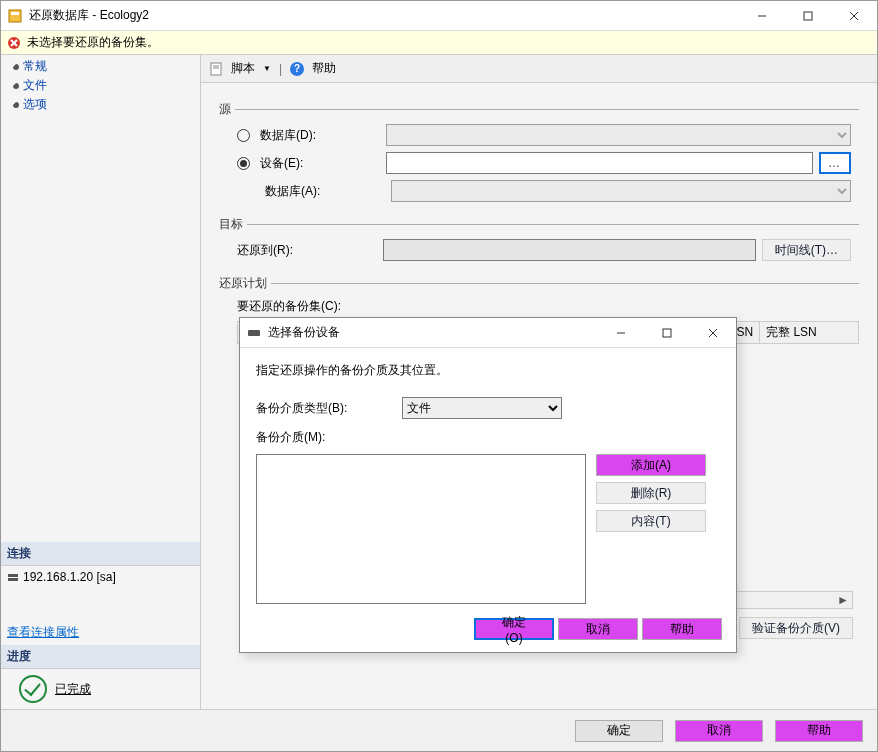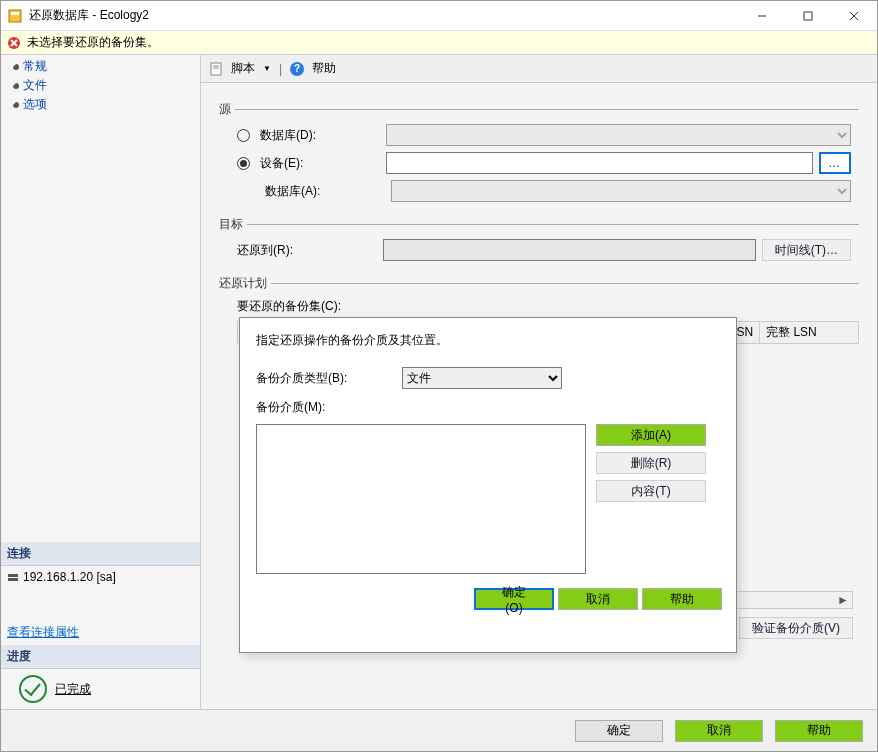--- a/index.html
+++ b/index.html
@@ -39,21 +39,21 @@
   .panel { padding:10px 18px 0 18px; }
   fieldset.group { border:none; border-top:1px solid #aaa; margin:8px 0 0 0; padding:0; }
   fieldset.group > legend { padding:0 4px 0 0; color:#333; }
   .form-row { display:flex; align-items:center; margin:6px 8px 6px 18px; gap:6px; }
   .form-row label { width:120px; }
   .form-row.indent label { padding-left:28px; width:148px; }
   input[type=text].tx { flex:1; height:22px; border:1px solid #7a7a7a; background:#fff; padding:0 4px; }
   input[type=text].tx.disabled { background:#e6e6e6; color:#999; }
   select.sel { flex:1; height:22px; border:1px solid #7a7a7a; background:#e6e6e6; }
   .browse-btn { width:32px; height:22px; border:2px solid #0a6fd8; background:#fff; display:flex; align-items:center; justify-content:center; letter-spacing:2px; color:#333; cursor:pointer; }
-  .btn { height:22px; padding:0 12px; background:#84cc16; border:1px solid #adadad; cursor:pointer; display:inline-flex; align-items:center; }
+  .btn { height:22px; padding:0 12px; background:#d946ef; border:1px solid #adadad; cursor:pointer; display:inline-flex; align-items:center; }
   .btn.disabled { color:#0f172a; border-color:#cfcfcf; background:#efefef; cursor:default; }
   .btn.primary { border:2px solid #0a6fd8; padding:0 18px; }
 
   .radio { width:13px;height:13px;border:1px solid #333;border-radius:50%;margin-right:4px;position:relative;display:inline-block;vertical-align:middle;}
   .radio.checked::after{content:"";position:absolute;left:2px;top:2px;width:7px;height:7px;background:#333;border-radius:50%;}
 
   .grid-head { display:flex; background:#f0f0f0; border:1px solid #ccc; margin:6px 0 0 18px; }
   .grid-head div { padding:2px 6px; border-right:1px solid #ccc; white-space:nowrap; }
 
   
@@ -235,20 +235,44 @@
     </div>
   </div>
 
   <div class="footer">
     <button class="btn" style="background:#e3e3e3;">确定</button>
     <button class="btn">取消</button>
     <button class="btn">帮助</button>
   </div>
 
   <div class="modal">
+    <div class="titlebar">
+      <svg class="app-icon" viewBox="0 0 16 16">
+          <rect x="2" y="5" width="12" height="6" fill="#555" rx="1"></rect>
+        </svg>
+      <div class="title">选择备份设备</div>
+      <div class="win-controls">
+        <div class="win-btn">
+            <svg width="10" height="10">
+              <line x1="1" y1="5" x2="9" y2="5" stroke="#333"></line>
+            </svg>
+          </div>
+        <div class="win-btn">
+            <svg width="10" height="10">
+              <rect x="1" y="1" width="8" height="8" fill="none" stroke="#333"></rect>
+            </svg>
+          </div>
+        <div class="win-btn">
+            <svg width="10" height="10">
+              <line x1="1" y1="1" x2="9" y2="9" stroke="#333"></line>
+              <line x1="9" y1="1" x2="1" y2="9" stroke="#333"></line>
+            </svg>
+          </div>
+      </div>
+    </div>
     <div class="modal-body">
       <div>指定还原操作的备份介质及其位置。</div>
       <div class="modal-row" style="margin-top:18px;">
         <label>备份介质类型(B):</label>
         <select style="width:160px;height:22px;border:1px solid #7a7a7a;">
           <option>文件</option>
         </select>
       </div>
       <div class="modal-row" style="align-items:flex-start;">
         <label style="padding-top:2px;">备份介质(M):</label>

